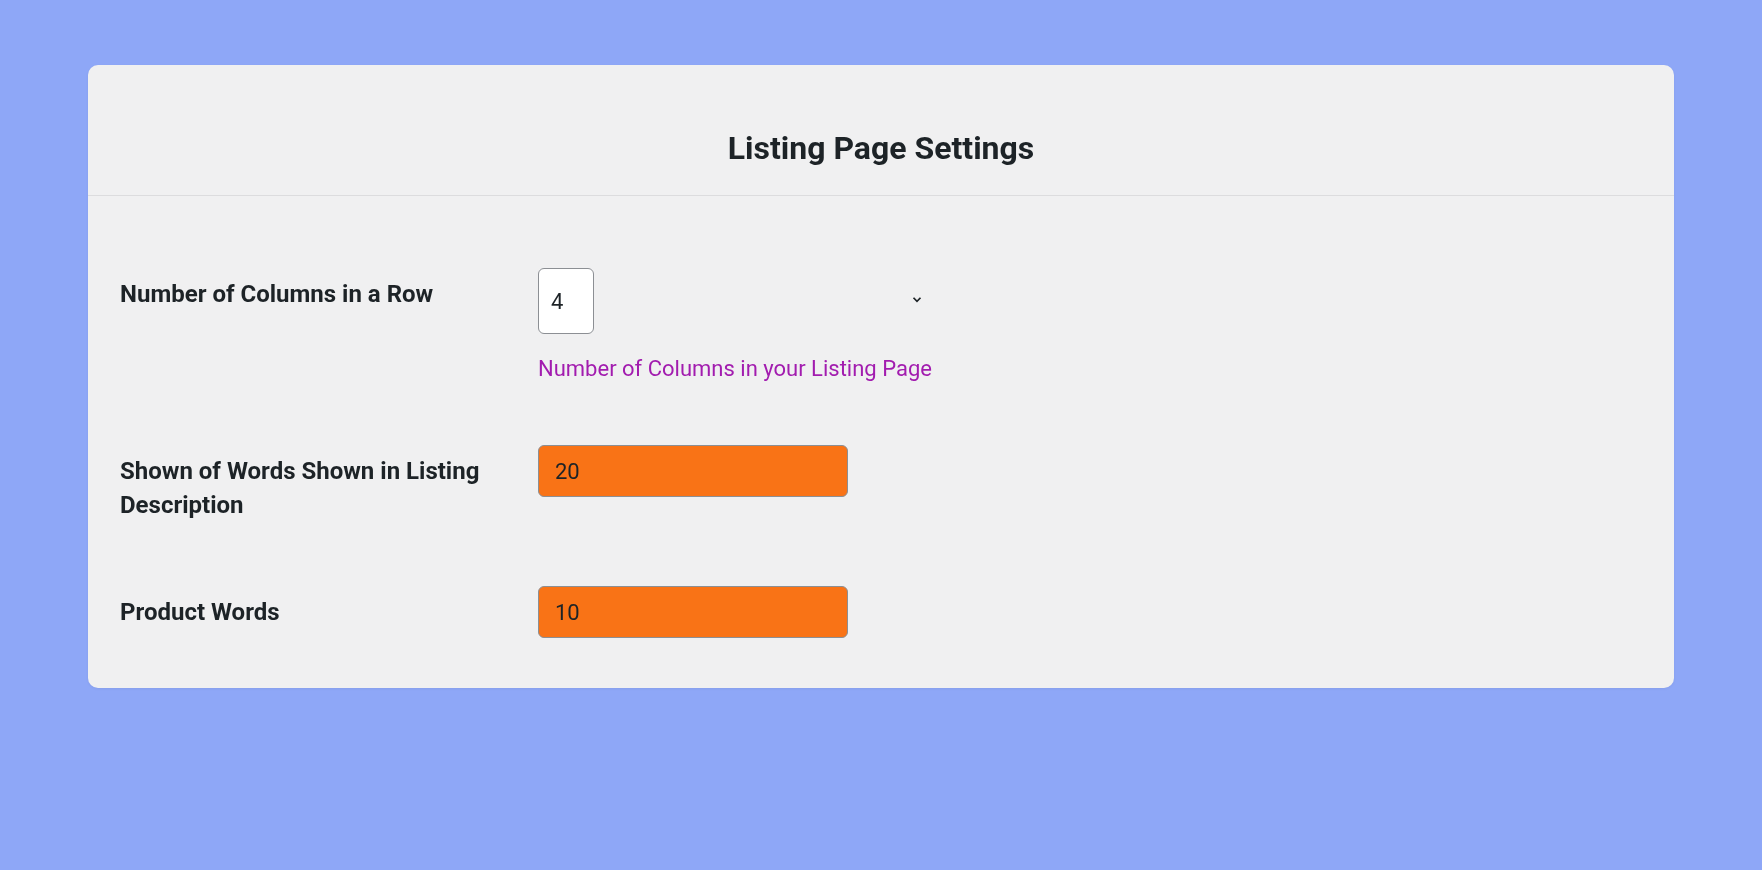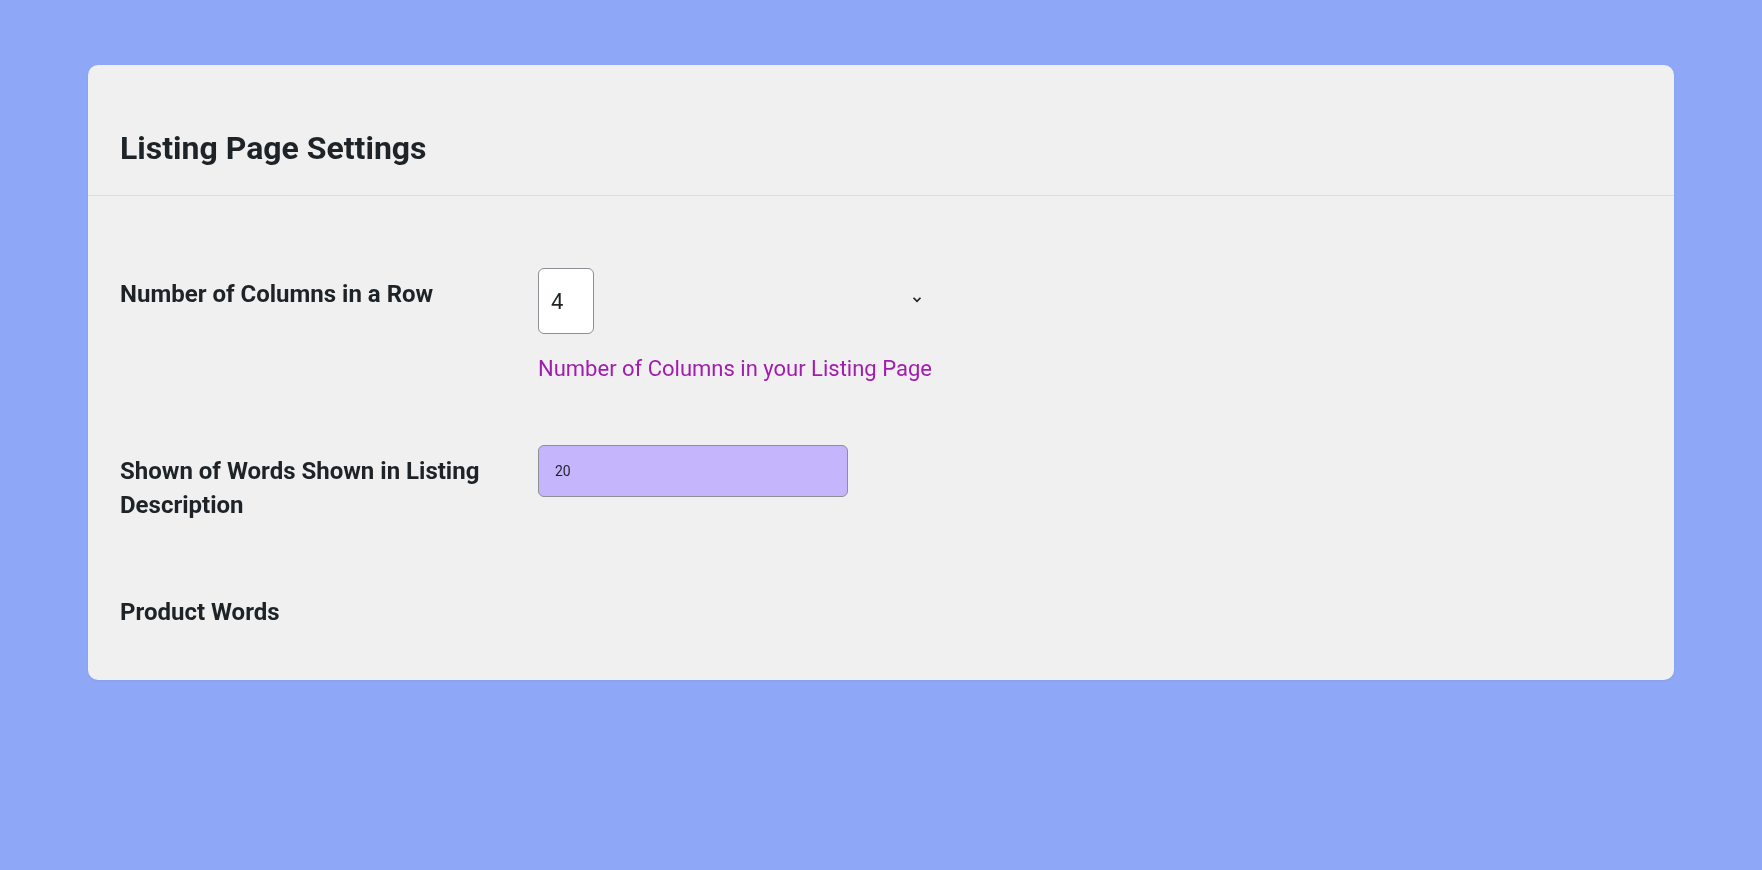--- a/index.html
+++ b/index.html
@@ -20,20 +20,21 @@
       border-radius: 10px;
       padding: 32px 0 50px 0;
       box-shadow: 0 1px 3px rgba(0,0,0,0.05);
     }
     
     .panel-title {
       font-size: 32px;
       font-weight: 700;
       color: #1d2327;
       padding: 32px 32px 28px 32px;
+      text-align: center;
     }
     
     .divider {
       border: none;
       border-top: 1px solid #dcdcde;
       margin: 0;
     }
     
     .form-section {
       padding: 72px 32px 0 32px;
@@ -96,25 +97,25 @@
     }
     
     .help-text {
       margin-top: 22px;
       font-size: 22px;
       color: #a21caf;
       font-weight: 400;
     }
     
     .text-input {
-      background-color: #c4b5fd;
+      background-color: #f97316;
       border: 1px solid #8c8f94;
       border-radius: 6px;
       padding: 12px 16px;
-      font-size: 14px;
+      font-size: 22px;
       color: #1d2327;
       width: 310px;
       height: 52px;
       font-family: inherit;
     }
   </style>
 </head>
 <body>
 
 <div class="settings-panel">
@@ -142,16 +143,19 @@
 
     <div class="form-row">
       <label class="form-label">Shown of Words Shown in Listing Description</label>
       <div class="form-control-wrapper">
         <input type="text" class="text-input" value="20" style="">
       </div>
     </div>
 
     <div class="form-row">
       <label class="form-label">Product Words</label>
+      <div class="form-control-wrapper">
+        <input type="text" class="text-input" value="10" style="">
+      </div>
     </div>
 
   </div>
 </div>
 
 </body></html>

